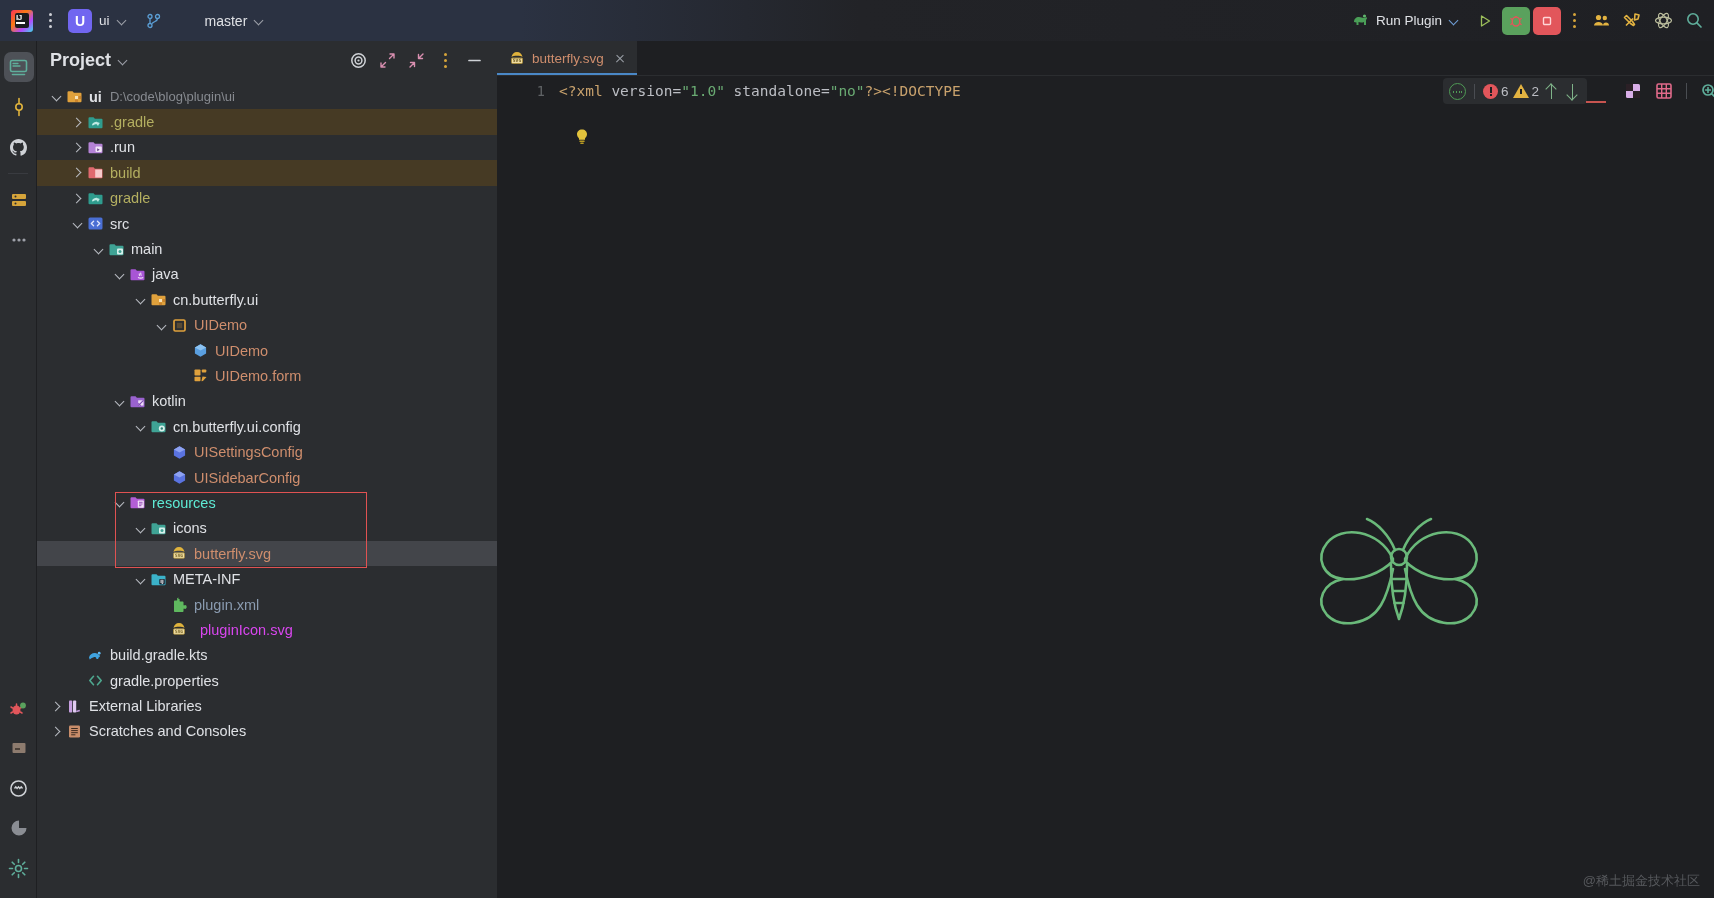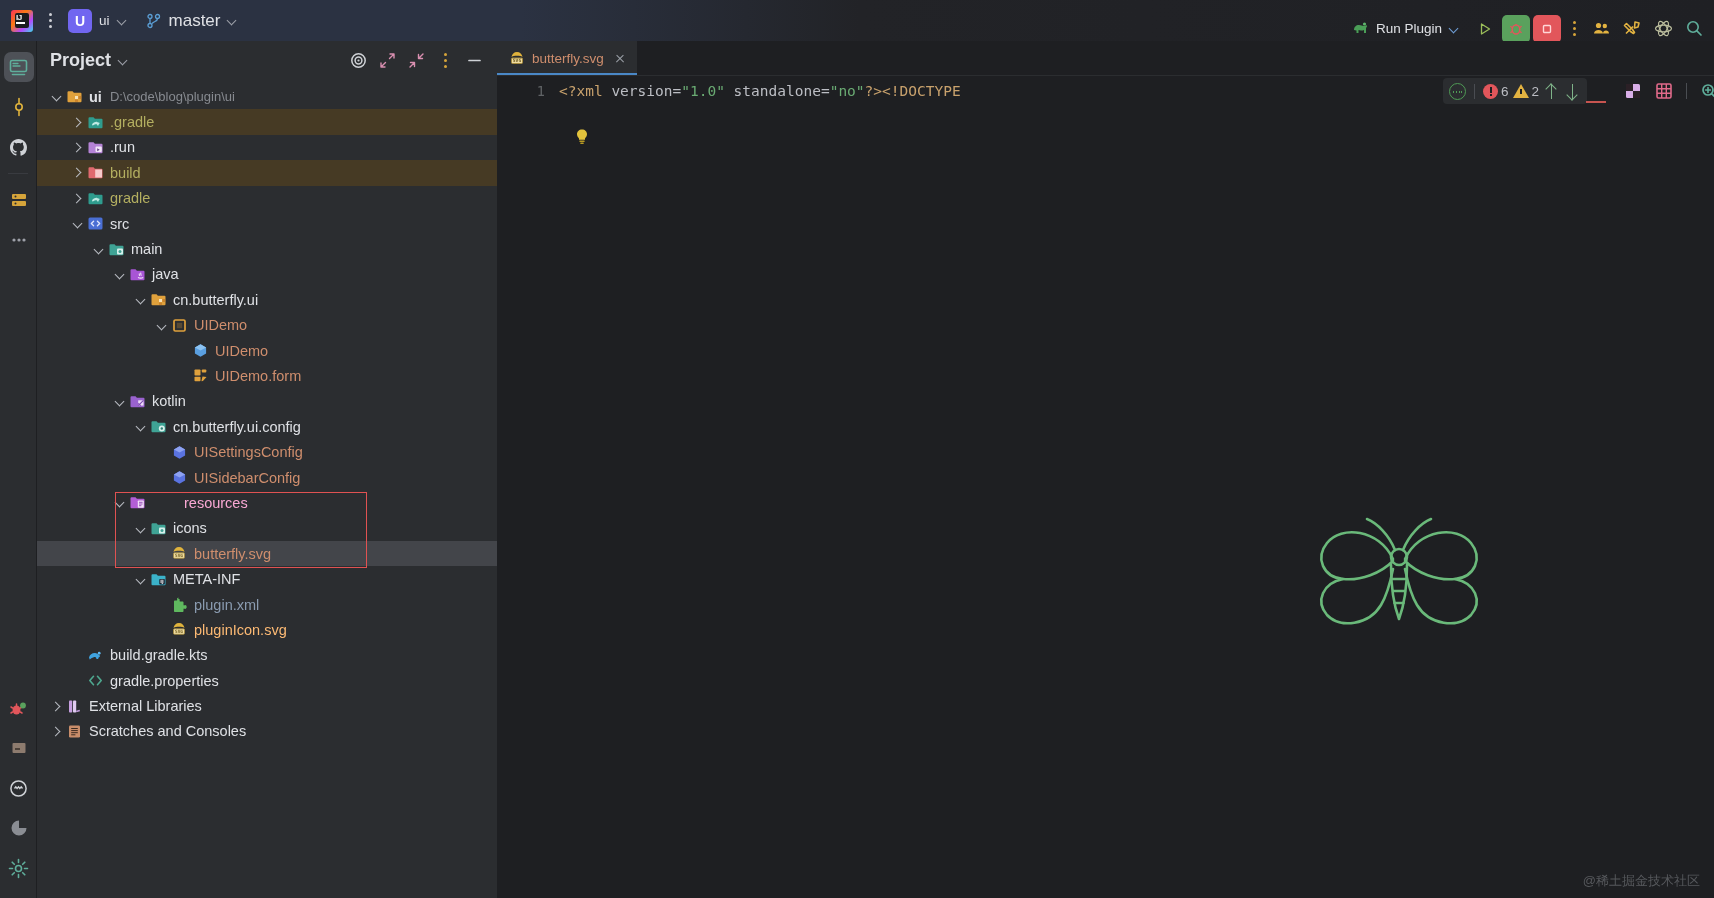--- a/index.html
+++ b/index.html
@@ -31,22 +31,22 @@
   .kebab i{ width:3px;height:3px;border-radius:50%;background:#ced0d6; display:block;}
   .proj-chip{ display:flex; align-items:center; gap:7px; padding:0 8px 0 4px; height:28px; border-radius:5px;}
   .proj-badge{ width:24px;height:24px;border-radius:5px;background:#7166f0;color:#fff;
     display:flex;align-items:center;justify-content:center;font-size:14px;font-weight:600;}
   .proj-name{ font-size:13.5px;color:#dfe1e5;}
   .chev{ width:11px;height:11px; position:relative; flex:none;}
   .chev:before{content:"";position:absolute;left:1px;top:2px;width:6px;height:6px;
     border-right:1.6px solid #9da0a8;border-bottom:1.6px solid #9da0a8;transform:rotate(45deg);}
   .chev.blue:before{border-color:#6f9fd8;}
   .branch-chip{ display:flex;align-items:center;gap:7px;padding:0 8px;height:28px;}
-  .branch-name{font-size:17px;color:#dfe1e5;}
-  .tb-right{ position:absolute; right:6px; top:8px; height:41px; display:flex; align-items:center; gap:3px;}
+  .branch-name{font-size:14px;color:#dfe1e5;margin-left:36px;}
+  .tb-right{ position:absolute; right:6px; top:0; height:41px; display:flex; align-items:center; gap:3px;}
   .runcfg{ display:flex;align-items:center;gap:7px;padding:0 8px;height:28px;border-radius:5px;}
   .runcfg .label{ font-size:13.5px;color:#dfe1e5;}
   .tbtn{ width:28px;height:28px;border-radius:5px;display:flex;align-items:center;justify-content:center;}
   .tbtn.green{ background:#5aa15d; }
   .tbtn.red{ background:#e2565b; }
   .dotsv{ width:20px;height:28px;display:flex;flex-direction:column;align-items:center;justify-content:center;gap:3px;}
   .dotsv i{ width:3px;height:3px;border-radius:50%;background:#d6a43a;display:block;}
 
   
   .actbar{
@@ -526,21 +526,21 @@
         </div>
         <div class="row">
           <span class="arrow down" style="margin-left: 77px;"></span>
           <span class="ico">
             <svg width="17" height="17" viewBox="0 0 17 17">
               <path d="M1.5 4.2a1 1 0 0 1 1-1h4l1.4 1.6h6.6a1 1 0 0 1 1 1v7.5a1 1 0 0 1-1 1h-12a1 1 0 0 1-1-1z" fill="#b35ed6"></path>
               <rect x="8.8" y="6.5" width="6" height="7.2" rx=".8" fill="#f0def8"></rect>
               <path d="M10 8.3h3.6M10 10h3.6M10 11.7h2.4" stroke="#8e3fb3" stroke-width=".9"></path>
             </svg>
           </span>
-          <span class="lbl" style="color: #f9a8d4; margin-left: 32px;">resources</span>
+          <span class="lbl" style="color: #5eead4;">resources</span>
         </div>
         <div class="row">
           <span class="arrow down" style="margin-left: 98px;"></span>
           <span class="ico">
             <svg width="17" height="17" viewBox="0 0 17 17">
               <path d="M1.5 4.2a1 1 0 0 1 1-1h4l1.4 1.6h6.6a1 1 0 0 1 1 1v7.5a1 1 0 0 1-1 1h-12a1 1 0 0 1-1-1z" fill="#3fa395"></path>
               <rect x="9" y="7.5" width="6" height="6" rx="1" fill="#d9f0ec"></rect>
               <circle cx="12" cy="10.5" r="1.5" fill="#3fa395"></circle>
             </svg>
           </span>
@@ -579,21 +579,21 @@
         </div>
         <div class="row">
           <span class="arrow " style="margin-left: 119px;"></span>
           <span class="ico">
             <svg width="17" height="17" viewBox="0 0 17 17">
               <path d="M2.5 7c.5-3 2.5-5 5.5-5s5 2 5.5 5c-1.5-1-3-1.2-5.5-1.2S4 6 2.5 7z" fill="#e0b33c"></path>
               <rect x="2.5" y="7.8" width="11" height="5.5" rx="1" fill="#f0dca0" stroke="#a58a3c" stroke-width=".8"></rect>
               <text x="8" y="12.2" font-size="4.4" fill="#6b5a1e" text-anchor="middle" font-family="DejaVu Sans Mono, monospace" font-weight="bold">SVG</text>
             </svg>
           </span>
-          <span class="lbl" style="color: #fdba74;">pluginIcon.svg</span>
+          <span class="lbl" style="color: #d946ef; margin-left: 6px;">pluginIcon.svg</span>
         </div>
         <div class="row">
           <span class="arrow " style="margin-left: 35px;"></span>
           <span class="ico">
             <svg width="17" height="17" viewBox="0 0 17 17">
               <path d="M2 10.5c.8-3 4-5 7-4.2 1.4.4 2.2 1.5 3.3 1.3l.7 1.8c-1 .4-1.8 1.3-1.8 2.6H9.4c0-1.6-1.2-2.2-2.7-1.8-1.6.4-3.3 1.5-4 2.3z" fill="#3fa3e0"></path>
               <circle cx="12.2" cy="6.2" r="1.4" fill="#5fb8f0"></circle>
             </svg>
           </span>
           <span class="lbl" style="color: rgb(223, 225, 229);">build.gradle.kts</span>

